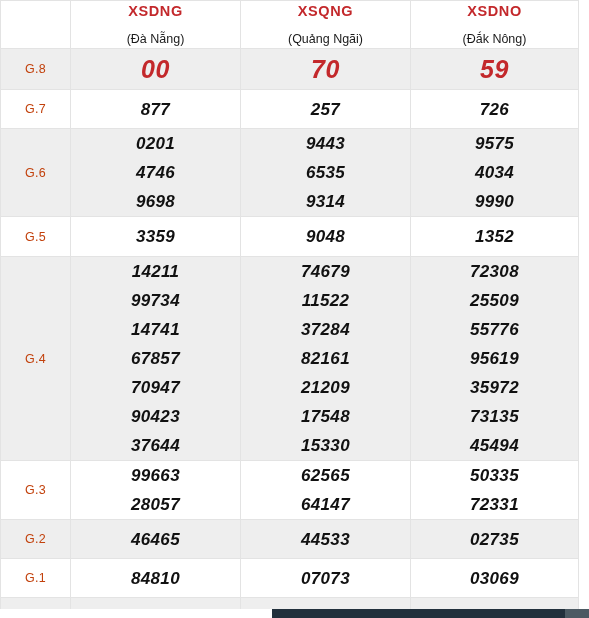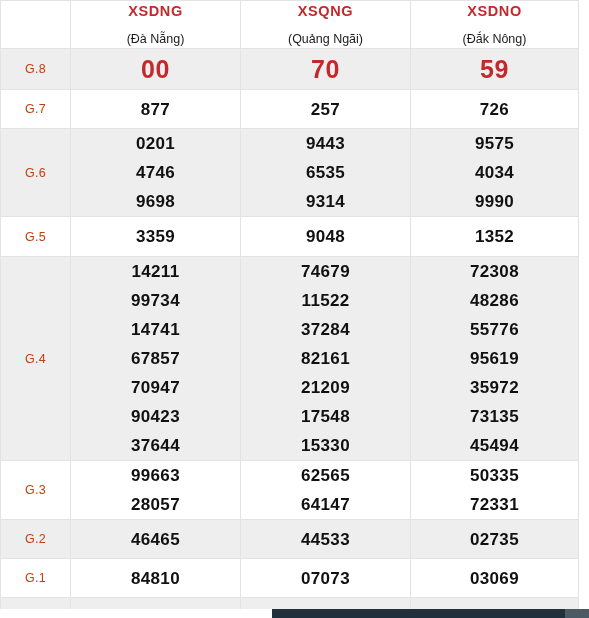--- a/index.html
+++ b/index.html
@@ -71,21 +71,21 @@
 
   
   .nums {
     font-size: 17px;
     font-weight: bold;
     color: #111111;
     line-height: 29px;
     letter-spacing: 0.3px;
     padding: 4px 0;
   }
-  .nums span { display: block; }
+  .nums span { display: block; font-style: italic; }
 
   .row-g8 .nums {
     font-size: 25px;
     color: #c3282b;
     line-height: 32px;
     letter-spacing: 0.5px;
   }
   .row-db .nums {
     font-size: 19px;
     color: #c3282b;
@@ -241,21 +241,21 @@
           <span>74679</span>
           <span>11522</span>
           <span>37284</span>
           <span>82161</span>
           <span>21209</span>
           <span>17548</span>
           <span>15330</span>
         </td>
       <td class="nums">
           <span>72308</span>
-          <span>48286</span>
+          <span>25509</span>
           <span>55776</span>
           <span>95619</span>
           <span>35972</span>
           <span>73135</span>
           <span>45494</span>
         </td>
     </tr>
 
     <tr class="plain row-g3">
       <td class="lbl">G.3</td>

